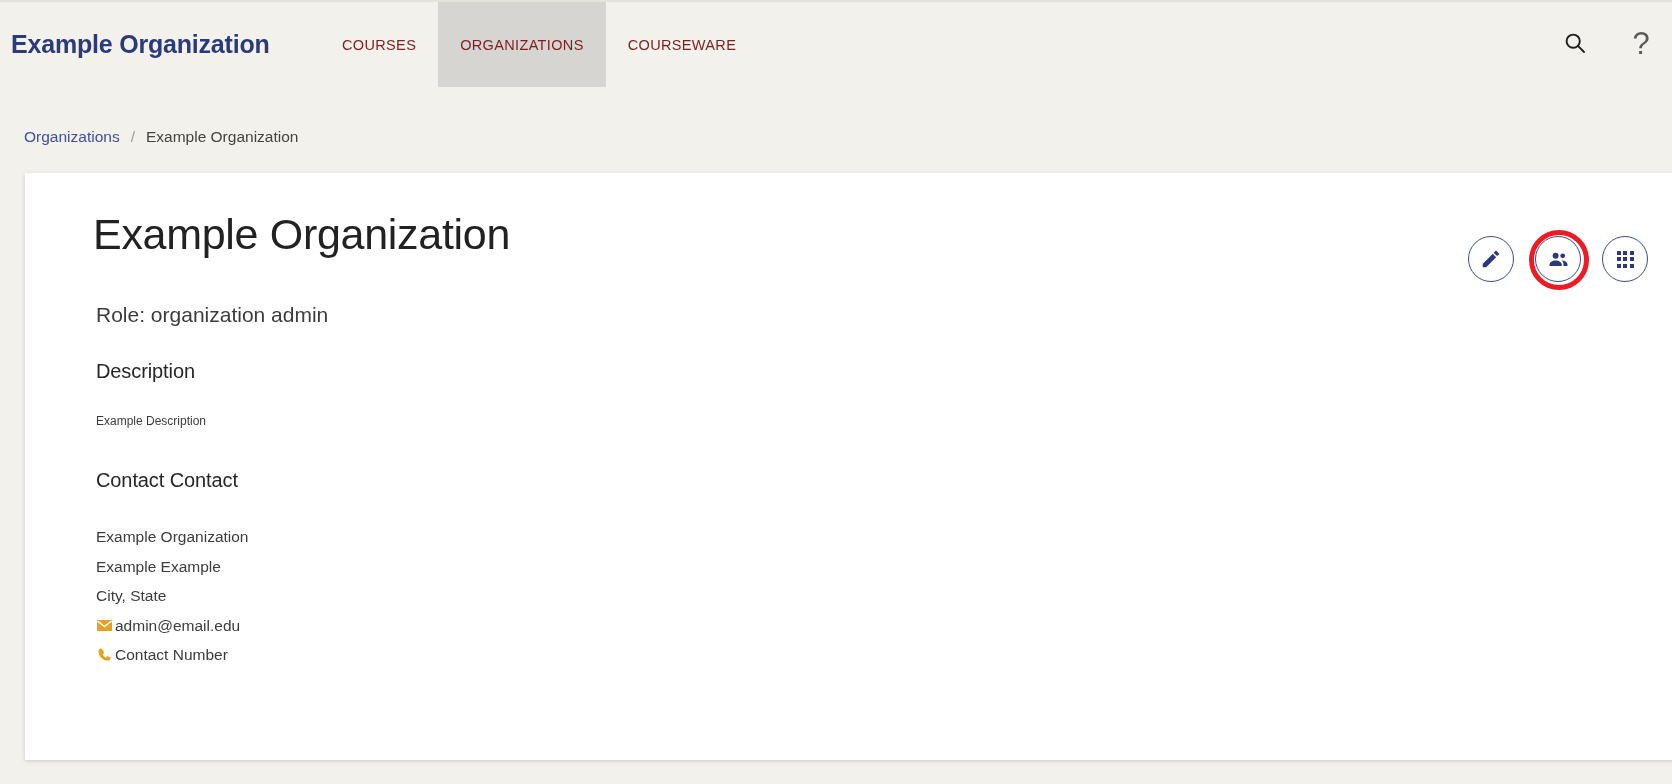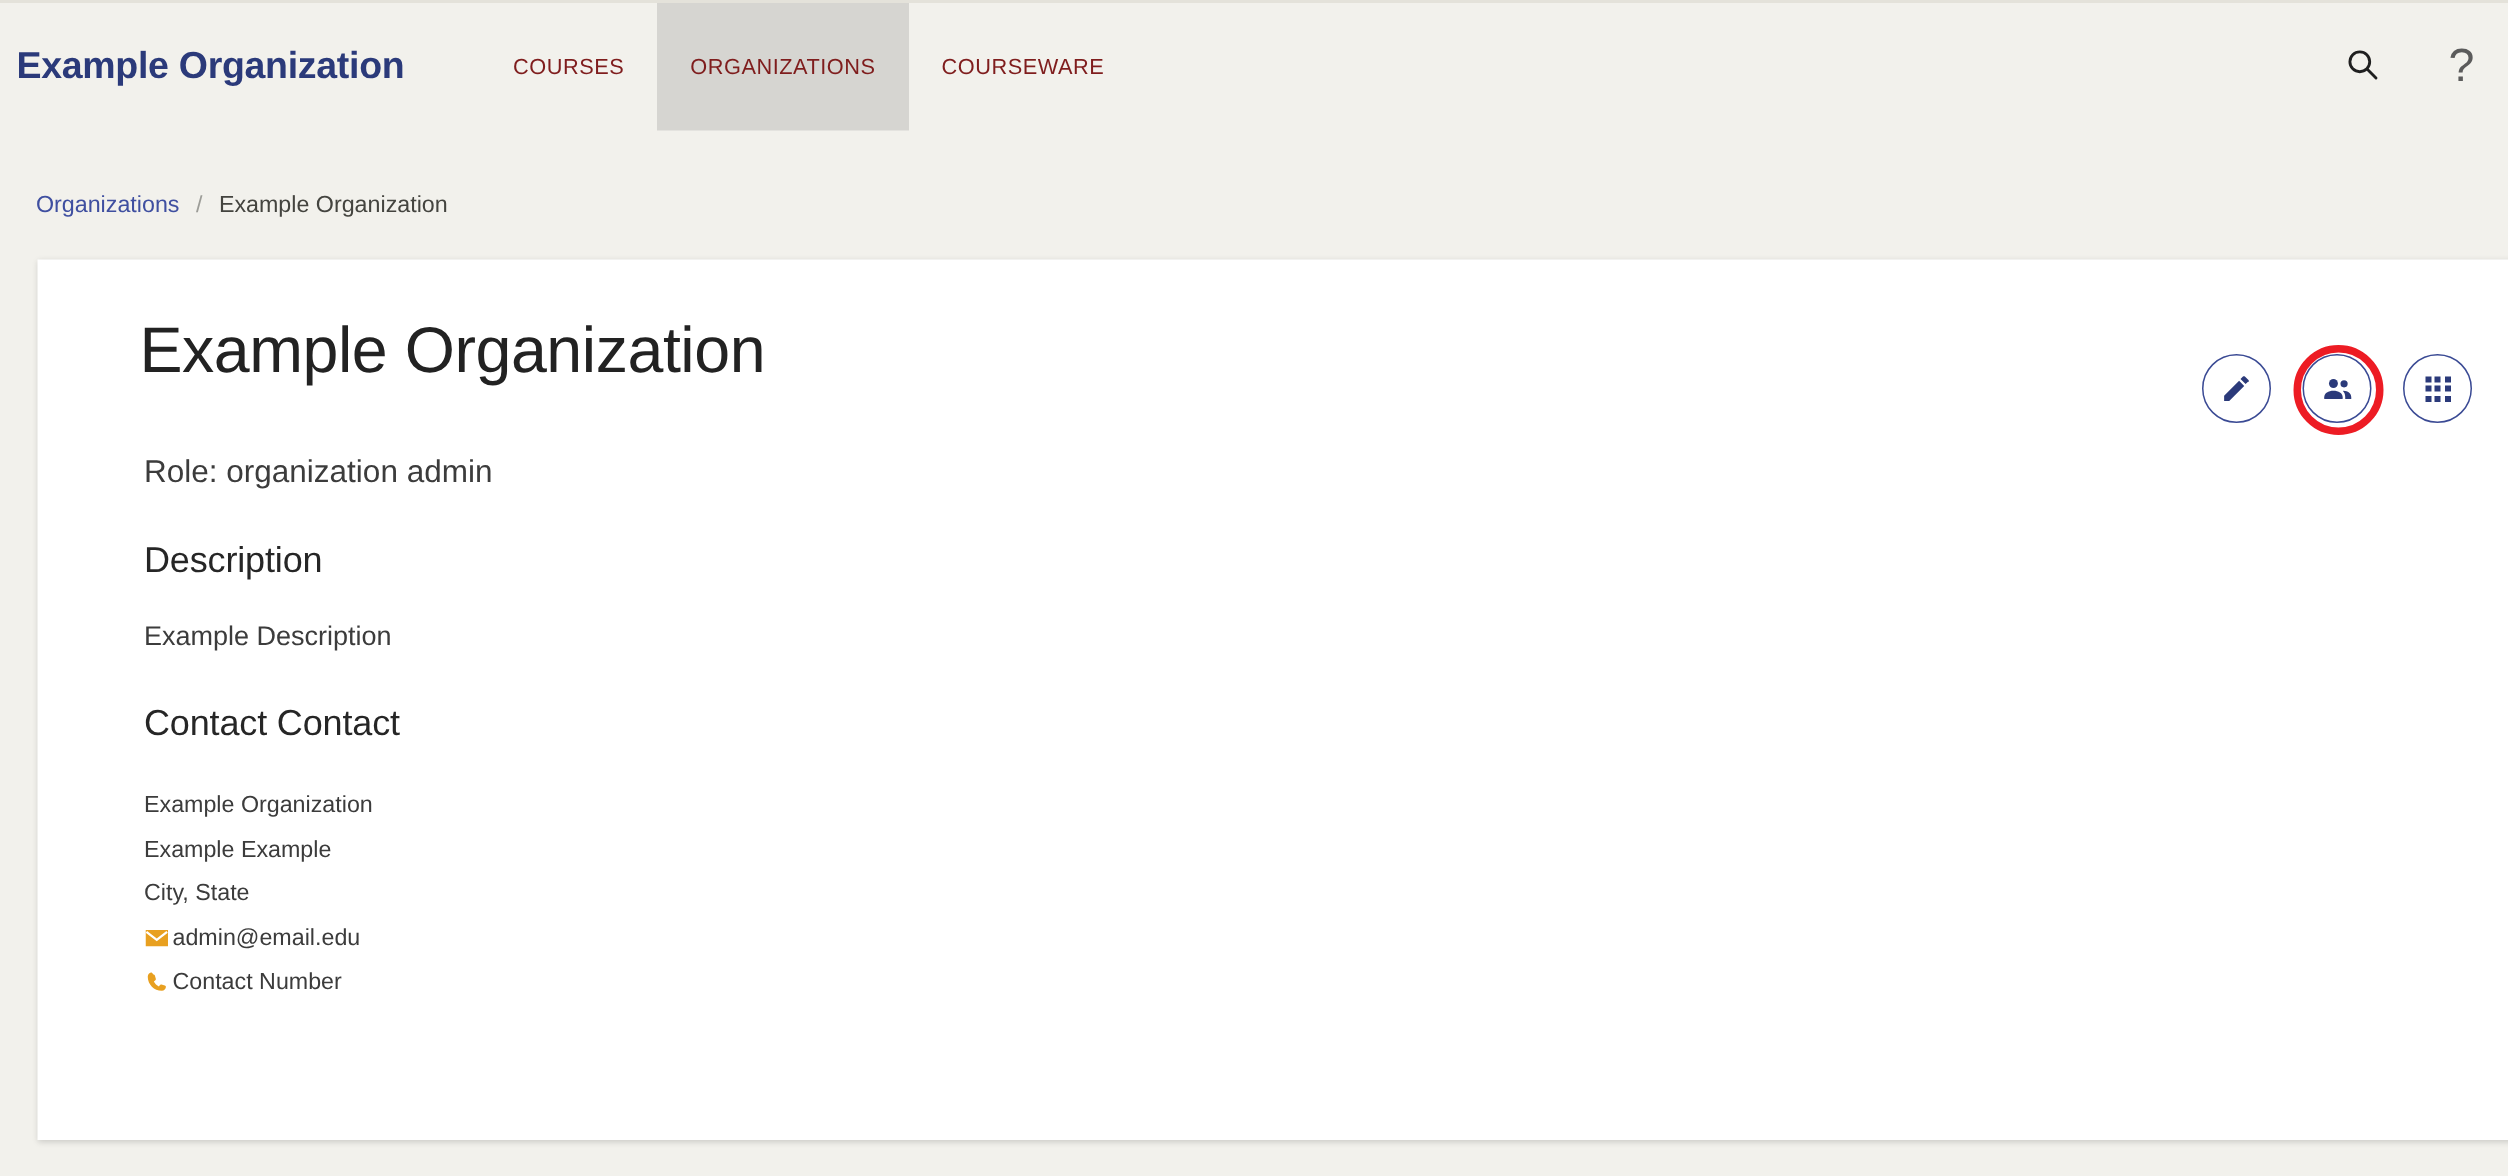--- a/index.html
+++ b/index.html
@@ -133,33 +133,33 @@
     position: absolute;
     left: 71px;
     top: 130px;
     font-size: 21px;
     color: #3c3c3c;
   }
 
   .section-title {
     position: absolute;
     left: 71px;
-    font-size: 24px;
+    font-size: 20px;
     font-weight: normal;
     color: #262626;
     margin: 0;
     letter-spacing: -0.1px;
   }
   .section-title.desc { top: 187px; }
   .section-title.contact { top: 296px; }
 
   .body-text {
     position: absolute;
     left: 71px;
-    font-size: 18px;
+    font-size: 12px;
     color: #3c3c3c;
   }
   .body-text.desc-val { top: 241px; }
 
   .addr-block {
     position: absolute;
     left: 71px;
     top: 349px;
     font-size: 15.5px;
     color: #3c3c3c;

